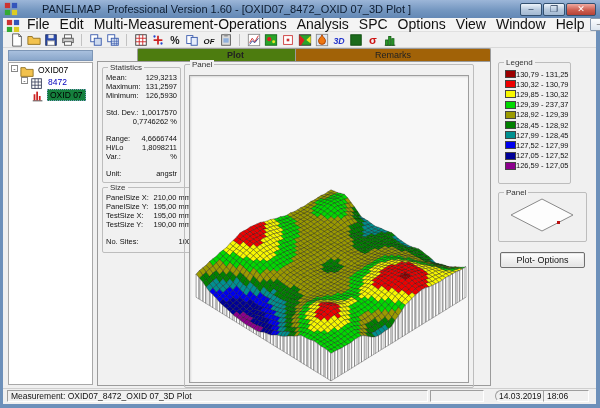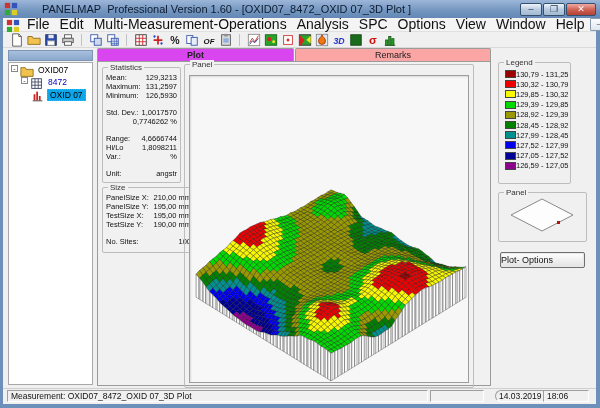--- a/index.html
+++ b/index.html
@@ -39,45 +39,45 @@
   
   .tree-caption{position:absolute;left:5px;top:2px;width:85px;height:11px;
     background:linear-gradient(#a9c0de,#8aa7cb);border:1px solid #7d96b6;box-sizing:border-box;}
   .tree{position:absolute;left:5px;top:14px;width:85px;bottom:3px;background:#fff;
     border:1px solid #a8a8a8;box-sizing:border-box;padding-top:2px;}
   .tree-item{display:flex;align-items:flex-start;height:12px;font-size:8.5px;white-space:nowrap;}
   .tree-item .exp{width:7px;height:7px;border:1px solid #888;background:#fff;font-size:7px;
     line-height:5px;text-align:center;color:#333;margin-right:2px;flex:0 0 auto;box-sizing:border-box;}
   .tree-item svg{margin-right:2px;flex:0 0 auto;}
   .tree-label{padding:0 2px;}
-  .tree-label.sel{background:#0ea5e9;border:1px dotted #7a9cc0;}
+  .tree-label.sel{background:#15803d;border:1px dotted #7a9cc0;}
   
-  .tab{position:absolute;top:0;height:14px;box-sizing:border-box;background:#fca5a5;
+  .tab{position:absolute;top:0;height:14px;box-sizing:border-box;background:#a16207;
     border:1px solid #9b9b9b;border-bottom:none;border-radius:2px 2px 0 0;text-align:center;
     font-size:9px;line-height:13px;color:#222;}
-  .tab.active{font-weight:bold;background:#d946ef;}
+  .tab.active{font-weight:bold;background:#4d7c0f;margin-left:40px;}
   .tabpage{position:absolute;left:94px;top:13px;width:394px;bottom:2px;
     border:1px solid #9b9b9b;background:#f1f1f1;box-sizing:border-box;}
   
   .groupbox{position:absolute;border:1px solid #bdbdbd;border-radius:2px;box-sizing:border-box;}
   .gb-title{position:absolute;top:-5px;left:5px;background:#f1f1f1;font-size:8px;line-height:9px;
     padding:0 2px;color:#333;}
   .stat-row{display:flex;justify-content:space-between;font-size:7.5px;line-height:9px;
     padding:0 3px;color:#111;}
   .stat-row .v{text-align:right;}
   .stat-gap{height:8px;}
   
   .plot-inner{position:absolute;left:4px;top:10px;right:4px;bottom:4px;background:#f7f7f7;
     border:1px solid #9d9d9d;box-shadow:inset 1px 1px 2px rgba(0,0,0,.12);}
   
   .legend-row{display:flex;align-items:center;height:10.2px;padding-left:6px;}
   .legend-sw{width:11px;height:8px;border:1px solid #444;flex:0 0 auto;box-sizing:border-box;}
   .legend-lab{font-size:7.5px;color:#111;white-space:nowrap;}
   .btn{position:absolute;box-sizing:border-box;border:1px solid #6f6f6f;border-radius:2px;
-    background:linear-gradient(#fefefe,#e3e3e3);font-size:9px;text-align:left;color:#111;
+    background:linear-gradient(#fefefe,#e3e3e3);font-size:9px;text-align:center;color:#111;
     box-shadow:0 0 0 1px #e8e8e8 inset;}
   
   .statusbar{height:15px;background:#f0f0f0;border-top:1px solid #cfcfcf;position:relative;}
   .sfield{position:absolute;top:1px;height:12px;box-sizing:border-box;background:#f0f0f0;
     border:1px solid;border-color:#9e9e9e #ffffff #ffffff #9e9e9e;font-size:8.5px;line-height:11px;
     padding-left:3px;color:#111;white-space:nowrap;overflow:hidden;}
 </style>
 </head>
 <body>
 
@@ -2119,21 +2119,21 @@
             <div class="legend-row">
               <span class="legend-sw" style="background:#ee0000"></span>
               <span class="legend-lab">130,32 - 130,79</span>
             </div>
             <div class="legend-row">
               <span class="legend-sw" style="background:#f8f800"></span>
               <span class="legend-lab">129,85 - 130,32</span>
             </div>
             <div class="legend-row">
               <span class="legend-sw" style="background:#00d800"></span>
-              <span class="legend-lab">129,39 - 129,85</span>
+              <span class="legend-lab">129,39 - 237,37</span>
             </div>
             <div class="legend-row">
               <span class="legend-sw" style="background:#9a9a00"></span>
               <span class="legend-lab">128,92 - 129,39</span>
             </div>
             <div class="legend-row">
               <span class="legend-sw" style="background:#008000"></span>
               <span class="legend-lab">128,45 - 128,92</span>
             </div>
             <div class="legend-row">

